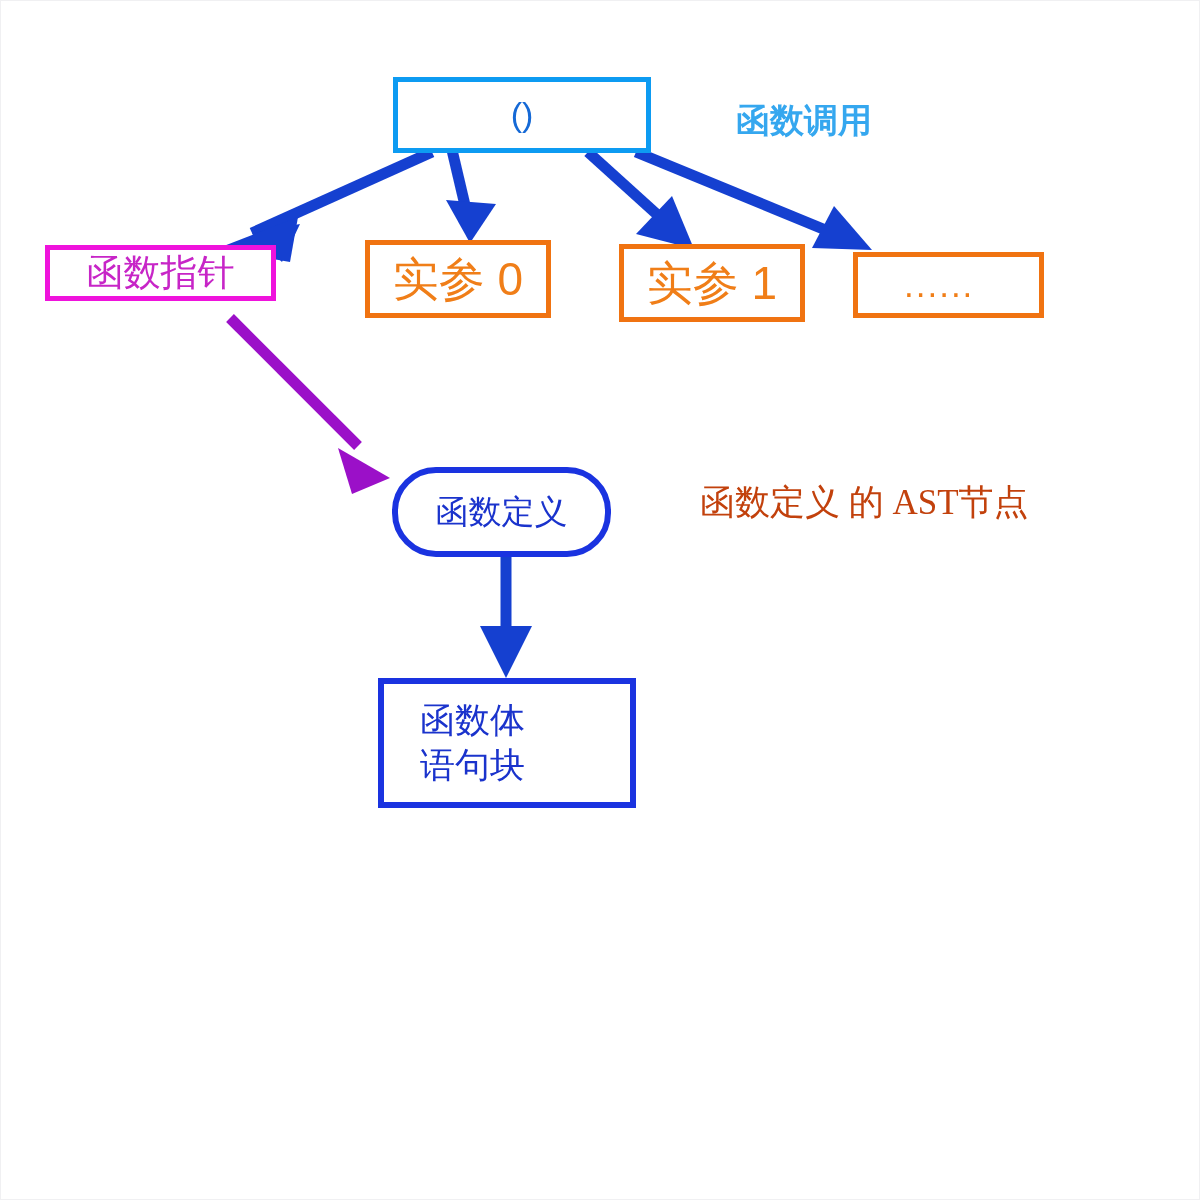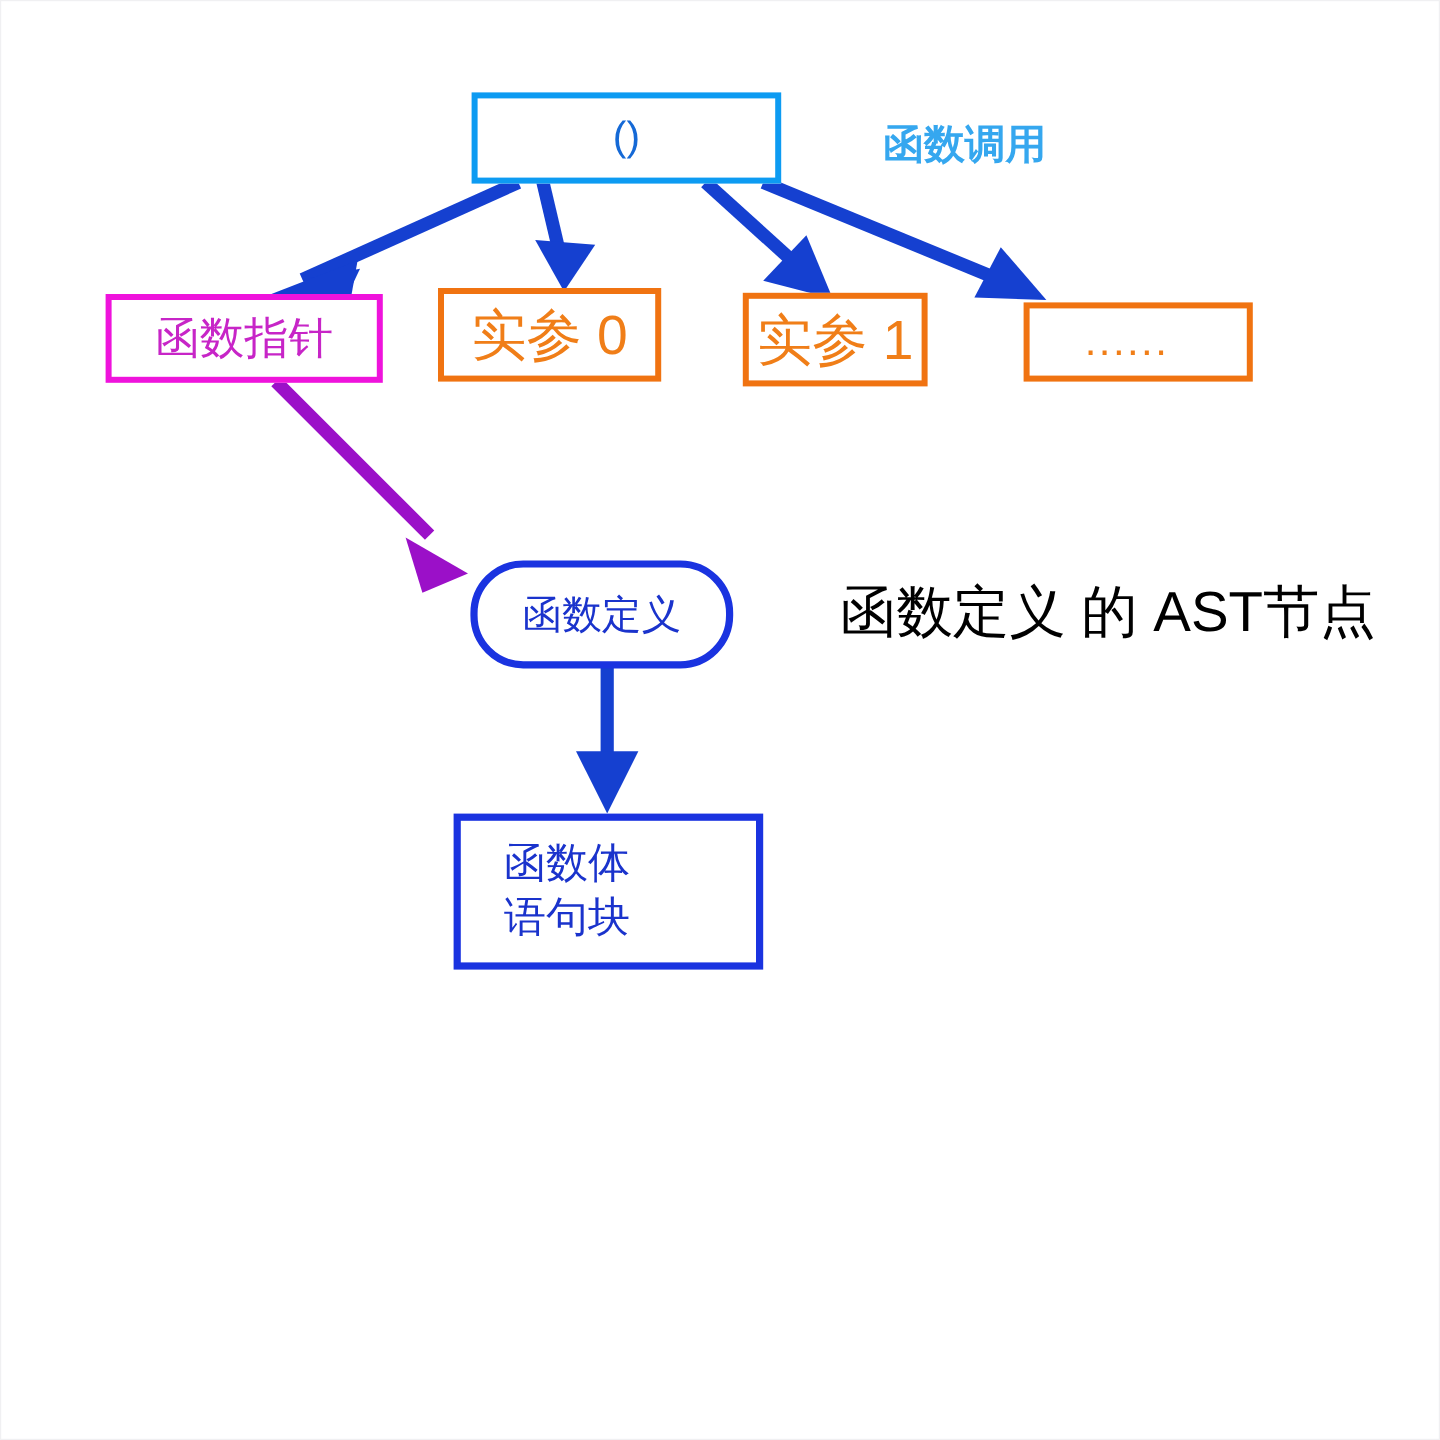--- a/index.html
+++ b/index.html
@@ -88,22 +88,23 @@
   .caption {
     position: absolute;
     white-space: nowrap;
     z-index: 3;
   }
   .caption--call {
     color: #35a7ef;
     font-size: 34px;
   }
   .caption--astnode {
-    color: #000000;
-    font-size: 47px;
+    color: #c2410c;
+    font-size: 35px;
+    font-family: Liberation Serif, serif;
   }
 </style>
 </head>
 <body>
 
 <div id="canvas">
 
   <svg class="arrow-layer" viewBox="0 0 1200 1200" xmlns="http://www.w3.org/2000/svg">
 
     <g>
@@ -137,29 +138,29 @@
       <polygon points="506,678 480,626 532,626" fill="#1540d0"></polygon>
     </g>
   </svg>
 
   <div class="node node--call" style="left:393px; top:77px; width:258px; height:76px;">
     <span>()</span>
   </div>
 
   <div class="caption caption--call" style="left:736px; top:98px;font-weight:bold;">函数调用</div>
 
-  <div class="node node--fnptr" style="left:45px; top:245px; width:231px; height:74px;margin-left:43px;">
+  <div class="node node--fnptr" style="left:45px; top:245px; width:231px; height:56px;">
     <span>函数指针</span>
   </div>
 
   <div class="node node--arg" style="left:365px; top:240px; width:186px; height:78px;">
     <span>实参 0</span>
   </div>
 
-  <div class="node node--arg" style="left:619px; top:244px; width:154px; height:78px;">
+  <div class="node node--arg" style="left:619px; top:244px; width:186px; height:78px;">
     <span>实参 1</span>
   </div>
 
   <div class="node node--dots" style="left:853px; top:252px; width:191px; height:66px;">
     <span>......</span>
   </div>
 
   <div class="node node--fndef" style="left:392px; top:467px; width:219px; height:90px;">
     <span>函数定义</span>
   </div>

